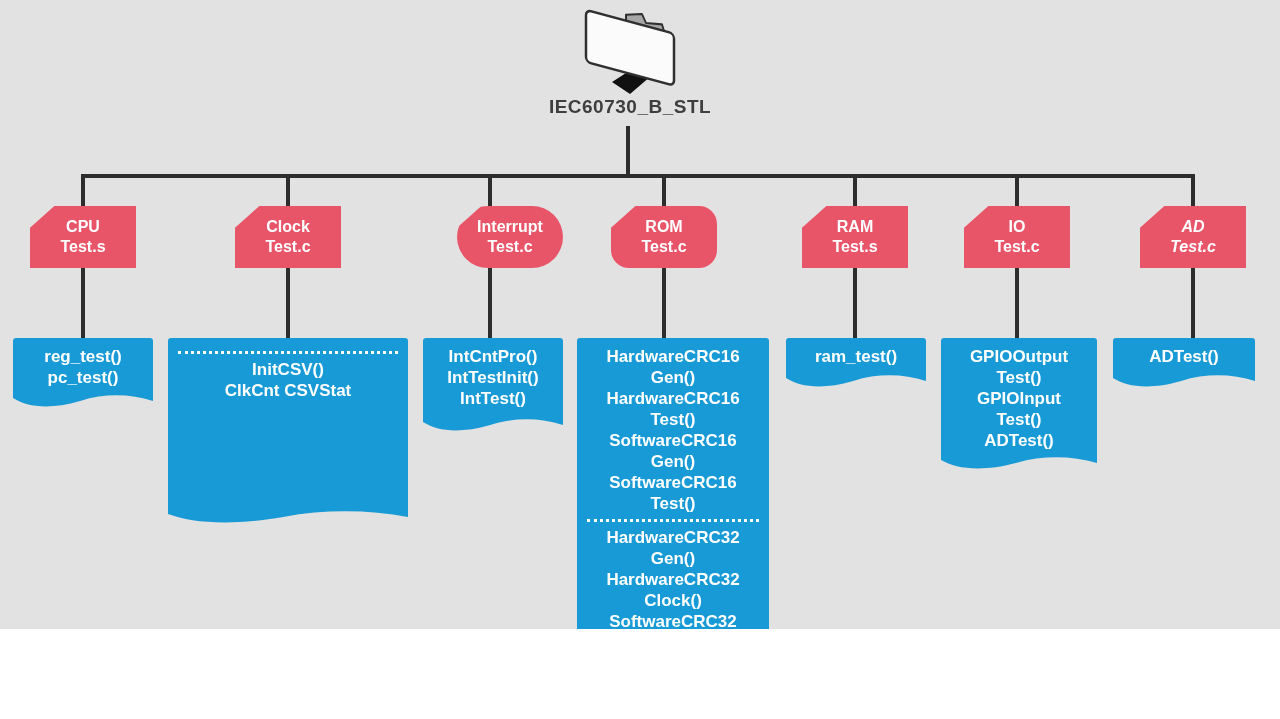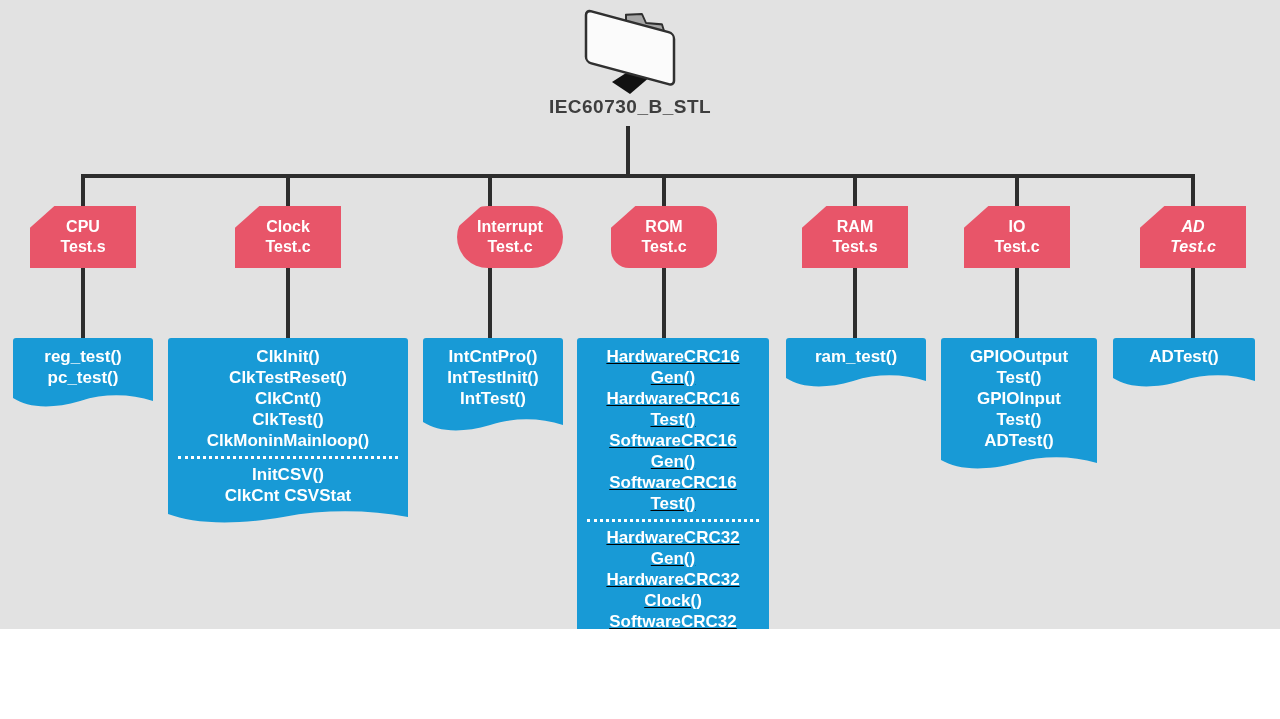--- a/index.html
+++ b/index.html
@@ -99,46 +99,41 @@
         <div class="fn-text">reg_test()
 pc_test()</div>
       </div>
     <svg class="wave" viewBox="0 0 100 20" preserveAspectRatio="none">
         <path d="M0,8 C10,17 26,20 48,11 C66,3 84,4 100,11 L100,20 L0,20 Z" fill="#e2e2e2"></path>
       </svg>
   </div>
 
   <div class="fn-box" style="left:168px;width:240px;height:188px;">
     <div class="inner">
-      <div class="fn-text">ClkInit()
-ClkTestReset()
-ClkCnt()
-ClkTest()
-ClkMoninMainloop()</div>
       <div class="divider"></div>
       <div class="fn-text">InitCSV()
 ClkCnt CSVStat</div>
     </div>
     <svg class="wave" viewBox="0 0 100 20" preserveAspectRatio="none">
         <path d="M0,8 C10,17 26,20 48,11 C66,3 84,4 100,11 L100,20 L0,20 Z" fill="#e2e2e2"></path>
       </svg>
   </div>
 
   <div class="fn-box" style="left:423px;width:140px;height:96px;">
     <div class="inner">
         <div class="fn-text">IntCntPro()
 IntTestInit()
 IntTest()</div>
       </div>
     <svg class="wave" viewBox="0 0 100 20" preserveAspectRatio="none">
         <path d="M0,8 C10,17 26,20 48,11 C66,3 84,4 100,11 L100,20 L0,20 Z" fill="#e2e2e2"></path>
       </svg>
   </div>
 
-  <div class="fn-box" style="left:577px;width:192px;height:378px;text-decoration:underline;">
+  <div class="fn-box" style="left:577px;width:192px;height:378px;">
     <div class="inner">
       <div class="fn-text">HardwareCRC16
 Gen()
 HardwareCRC16
 Test()
 SoftwareCRC16
 Gen()
 SoftwareCRC16
 Test()</div>
       <div class="divider"></div>

